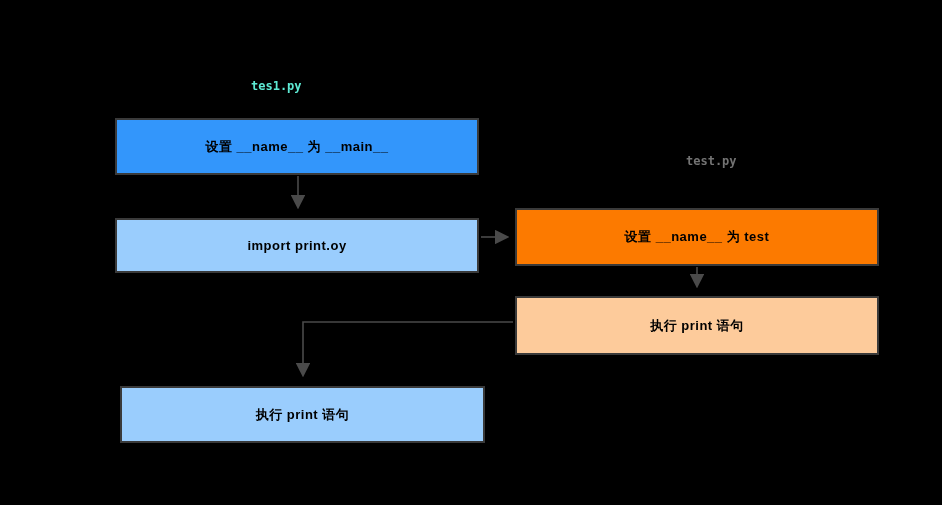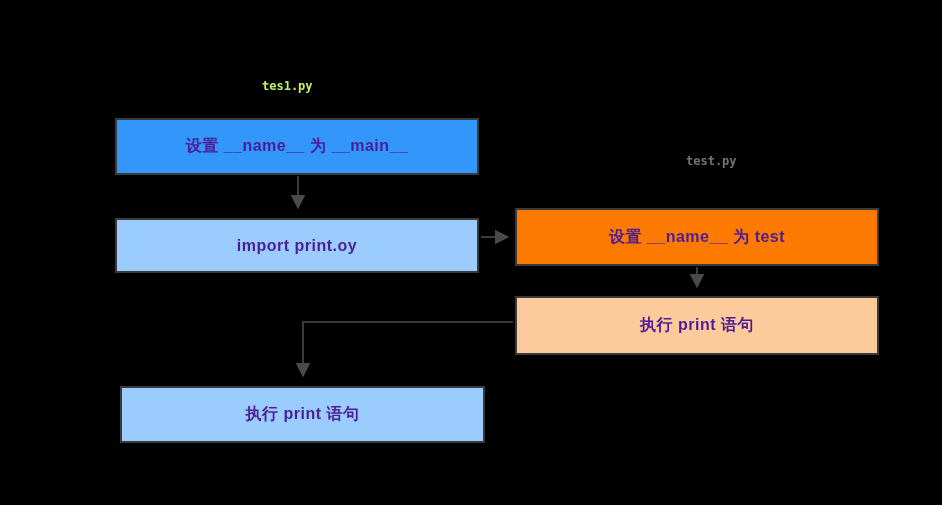--- a/index.html
+++ b/index.html
@@ -28,42 +28,42 @@
     height: 505px;
     pointer-events: none;
   }
   .node {
     position: absolute;
     box-sizing: border-box;
     border: 2px solid #3a3a3a;
     display: flex;
     align-items: center;
     justify-content: center;
-    color: #4c1d95;
+    color: #000000;
     font-weight: bold;
-    font-size: 16px;
+    font-size: 13px;
     letter-spacing: 0.5px;
     text-align: center;
     white-space: nowrap;
   }
   .filelabel {
     position: absolute;
     font-family: "DejaVu Sans Mono", "Liberation Mono", monospace;
     font-weight: bold;
     font-size: 12px;
     white-space: nowrap;
   }
   
   #node-main-set      { left: 115px; top: 118px; width: 364px; height: 57px;  background: #3396fb; }
   #node-import        { left: 115px; top: 218px; width: 364px; height: 55px;  background: #9acdfd; }
   #node-main-print    { left: 120px; top: 386px; width: 365px; height: 57px;  background: #9acdfd; }
   #node-test-set      { left: 515px; top: 208px; width: 364px; height: 58px;  background: #fc7a00; }
   #node-test-print    { left: 515px; top: 296px; width: 364px; height: 59px;  background: #fdcb9b; }
   
-  #label-tes1         { left: 262px; top: 79px;  color: #bef264; }
+  #label-tes1         { left: 251px; top: 79px;  color: #5eead4; }
   #label-test         { left: 686px; top: 154px; color: #737373; }
 </style>
 </head>
 <body>
 
 <div id="canvas">
 
   <svg class="connectors" viewBox="0 0 942 505" xmlns="http://www.w3.org/2000/svg">
     <defs>
       <marker id="arrowhead" markerWidth="9" markerHeight="9" refX="7.5" refY="4.5" orient="auto" markerUnits="strokeWidth">

